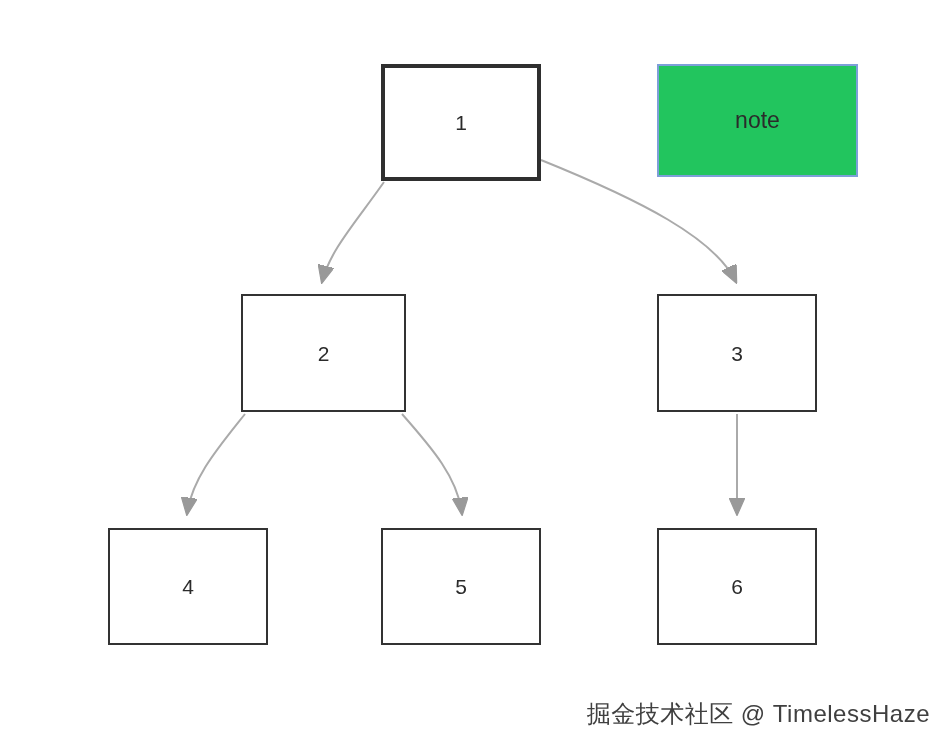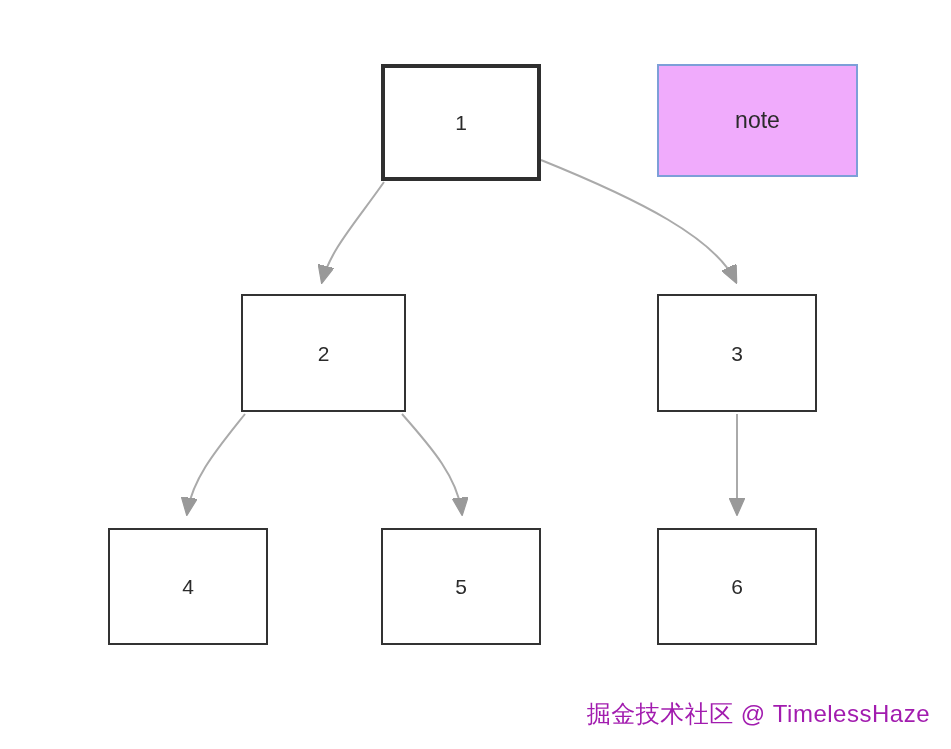--- a/index.html
+++ b/index.html
@@ -59,21 +59,21 @@
     color: #2b2b2b;
     font-family: "Liberation Sans", "DejaVu Sans", sans-serif;
     line-height: 1;
     user-select: none;
   }
   .watermark {
     position: absolute;
     right: 21px;
     bottom: 19px;
     font-size: 24px;
-    color: #a21caf;
+    color: #404040;
     font-family: "Liberation Sans", "DejaVu Sans", sans-serif;
     white-space: nowrap;
     letter-spacing: 0.5px;
     user-select: none;
   }
 </style>
 </head>
 <body>
 
 <div id="canvas">
@@ -105,19 +105,19 @@
         <span class="node-label">4</span>
       </div>
       <div class="node" style="left: 381px; top: 528px; width: 160px; height: 117px; border-color: rgb(51, 51, 51);">
         <span class="node-label">5</span>
       </div>
       <div class="node" style="left: 657px; top: 528px; width: 160px; height: 117px; border-color: rgb(51, 51, 51);">
         <span class="node-label">6</span>
       </div>
     </div>
 
-  <div class="note-box" id="note-box" style="left: 657px; top: 64px; width: 201px; height: 113px; background: #f0abfc; border-color: rgb(125, 159, 216);">
+  <div class="note-box" id="note-box" style="left: 657px; top: 64px; width: 201px; height: 113px; background: #22c55e; border-color: rgb(125, 159, 216);">
     <span class="note-label">note</span>
   </div>
 
   <div class="watermark">掘金技术社区 @ TimelessHaze</div>
 
 </div>
 
 </body></html>

